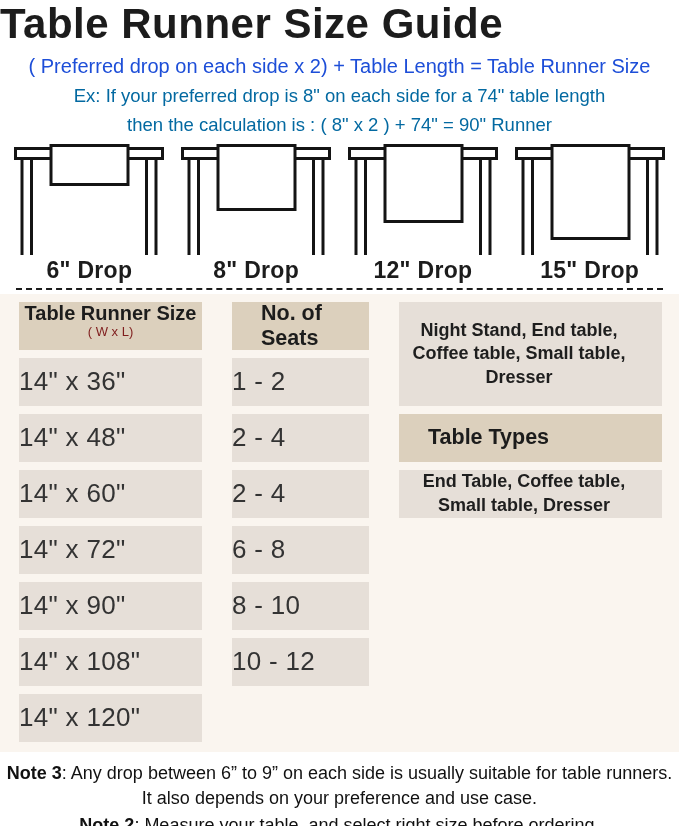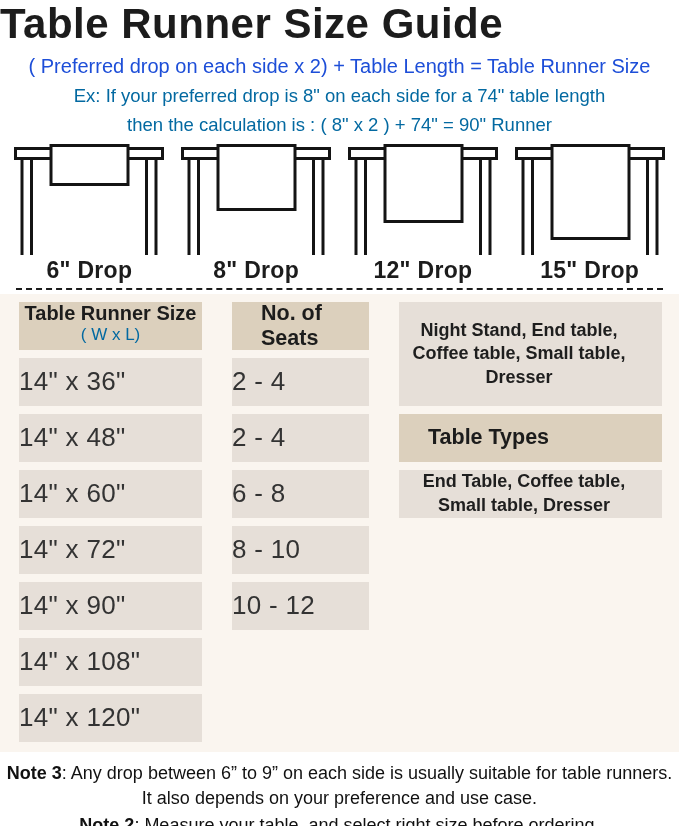--- a/index.html
+++ b/index.html
@@ -67,21 +67,21 @@
   .col2 { width: 137px; }
   .col3 { width: 263px; }
   .box {
     background: var(--cell-bg);
     display: flex; align-items: center; 
     height: 48px; flex: none;
   }
   .head { background: var(--header-bg); font-weight: 700; }
   .head1 { flex-direction: column; line-height: 1.15; }
   .head1 .line1 { font-size: 20px; }
-  .head1 .line2 { font-size: 17px; font-weight: 400; color: #0369a1; }
+  .head1 .line2 { font-size: 13px; font-weight: 400; color: #7f1d1d; }
   .head2, .head3 { font-size: 21.5px; padding-left: 29px; }
   .size-cell, .seats-cell {
     font-size: 26px; font-weight: 400; color: #333333; letter-spacing: 0.3px;
   }
   .type-cell {
     font-weight: 700; font-size: 18px; line-height: 1.3;
     text-align: center; color: #1e1e1e;
   }
   .span2 { height: 104px; }
   .span4 { height: 216px; }
@@ -168,20 +168,21 @@
       <div class="box size-cell">14" x 36"</div>
       <div class="box size-cell">14" x 48"</div>
       <div class="box size-cell">14" x 60"</div>
       <div class="box size-cell">14" x 72"</div>
       <div class="box size-cell">14" x 90"</div>
       <div class="box size-cell">14" x 108"</div>
       <div class="box size-cell">14" x 120"</div>
     </div>
     <div class="col col2">
       <div class="box head head2">No. of Seats</div>
+      <div class="box seats-cell">1 - 2</div>
       <div class="box seats-cell">2 - 4</div>
       <div class="box seats-cell">2 - 4</div>
       <div class="box seats-cell">6 - 8</div>
       <div class="box seats-cell">8 - 10</div>
       <div class="box seats-cell">10 - 12</div>
     </div>
     <div class="col col3">
       <div class="box type-cell span2">
         <span class="tw-a">Night Stand, End table, Coffee table, Small table, Dresser</span>
       </div>

